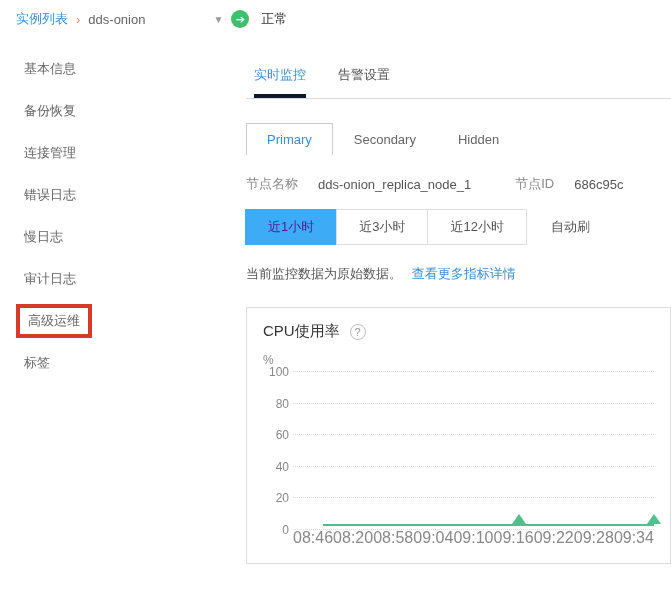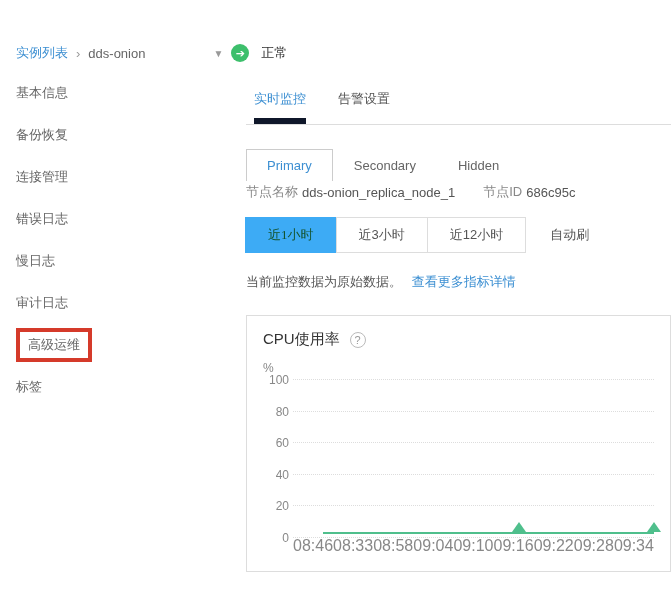--- a/index.html
+++ b/index.html
@@ -1,40 +1,40 @@
 <!DOCTYPE html>
 <html><head>
 <meta charset="utf-8">
 <style>
   * { box-sizing: border-box; margin: 0; padding: 0; }
   body { font-family: "Microsoft YaHei", Arial, sans-serif; font-size: 13px; color: #333; background: #fff; width: 671px; height: 600px; overflow: hidden; }
-  .breadcrumb { display: flex; align-items: center; padding: 0 16px; gap: 8px; margin-top: 44px; }
+  .breadcrumb { display: flex; align-items: center; padding: 10px 16px; gap: 8px; }
   .breadcrumb a { color: #3c8fd2; text-decoration: none; }
   .breadcrumb .sep { color: #999; }
   .breadcrumb .name { color: #666; margin-right: 60px; }
   .caret { color: #999; font-size: 10px; }
   .status-icon { width: 18px; height: 18px; border-radius: 50%; background: #3dbf6c; display: inline-flex; align-items: center; justify-content: center; color: #fff; font-size: 11px; }
   .status-text { color: #333; margin-left: 4px; }
   .layout { display: flex; height: calc(100% - 40px); }
   .sidebar { width: 230px; padding-top: 10px; }
-  .side-item { padding: 12px 16px; color: #666; cursor: pointer; }
+  .side-item { padding: 12px 24px; color: #666; cursor: pointer; }
   .side-item.highlight { outline: 4px solid #d53a2a; outline-offset: -4px; display: inline-block; padding: 8px 12px; margin: 4px 16px; }
   .main { flex: 1; padding: 20px 0 0 16px; overflow: hidden; }
   .tabs1 { display: flex; border-bottom: 1px solid #ddd; gap: 32px; padding-left: 8px; }
   .tab1 { padding: 8px 0 10px; color: #555; cursor: pointer; }
-  .tab1.active { color: #3c8fd2; border-bottom: 6px solid #0f172a; }
+  .tab1.active { color: #3c8fd2; border-bottom: 4px solid #0f172a; }
   .tabs2 { display: flex; margin-top: 24px; }
   .tab2 { padding: 8px 20px; border: 1px solid #ddd; border-bottom: none; color: #555; cursor: pointer; background: #fff; text-align: right; }
   .tab2.active { color: #3c8fd2; border-color: #ccc; }
   .tab2:not(.active) { border-color: transparent; color: #666; }
-  .info-row { margin-top: 2px; display: flex; align-items: center; gap: 4px; color: #555; }
+  .info-row { margin-top: 20px; display: flex; align-items: center; gap: 20px; color: #555; }
   .info-label { color: #888; }
   .time-row { margin-top: 16px; display: flex; }
   .time-btn { padding: 8px 22px; border: 1px solid #ddd; background: #fff; color: #555; cursor: pointer; margin-left: -1px; font-size: 13px; }
-  .time-btn.active { background: #3dabf5; color: #14532d; border-color: #3dabf5; font-family: Liberation Serif, serif; }
+  .time-btn.active { background: #3dabf5; color: #4c1d95; border-color: #3dabf5; }
   .auto { margin-left: 24px; align-self: center; color: #555; }
   .desc-row { margin-top: 20px; color: #555; }
   .desc-row a { color: #3c8fd2; text-decoration: none; margin-left: 6px; }
   .chart-box { border: 1px solid #ddd; margin-top: 24px; padding: 14px 16px 10px; }
   .chart-title { font-size: 15px; color: #333; display: flex; align-items: center; gap: 10px; }
   .help-icon { width: 16px; height: 16px; border: 1px solid #bbb; border-radius: 50%; display: inline-flex; align-items: center; justify-content: center; font-size: 11px; color: #999; }
   .chart-area { position: relative; height: 200px; margin-top: 12px; }
   .ylabel { position: absolute; left: 0; top: 0; color: #888; font-size: 12px; }
   .gridlines { position: absolute; left: 30px; right: 0; top: 18px; bottom: 24px; }
   .gridline { position: absolute; left: 0; right: 0; border-top: 1px dotted #ddd; }
@@ -123,21 +123,21 @@
             </div>
             <div class="gridline" style="top: 0px;">
               <span class="ytick">100</span>
             </div>
             <div class="dataline" style="top: 153.26px;"></div>
             <div class="marker" style="left: 62.5%; top: 143.26px;"></div>
             <div class="marker" style="left: 100%; top: 143.26px;"></div>
           </div>
         <div class="xticks" id="xticks">
             <span>08:46</span>
-            <span>08:33</span>
+            <span>08:20</span>
             <span>08:58</span>
             <span>09:04</span>
             <span>09:10</span>
             <span>09:16</span>
             <span>09:22</span>
             <span>09:28</span>
             <span>09:34</span>
           </div>
       </div>
     </div>

